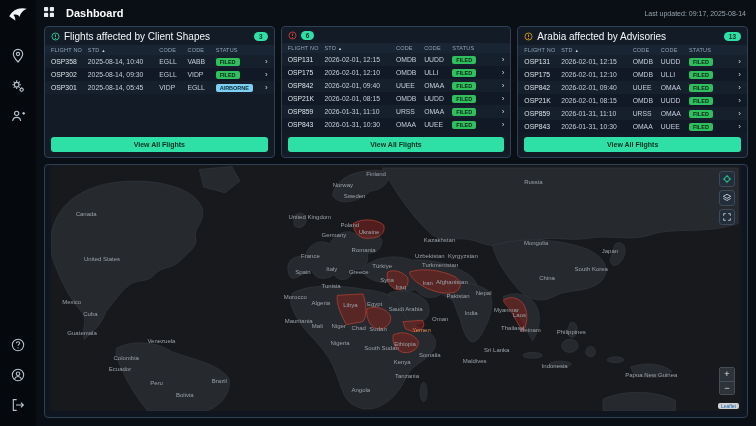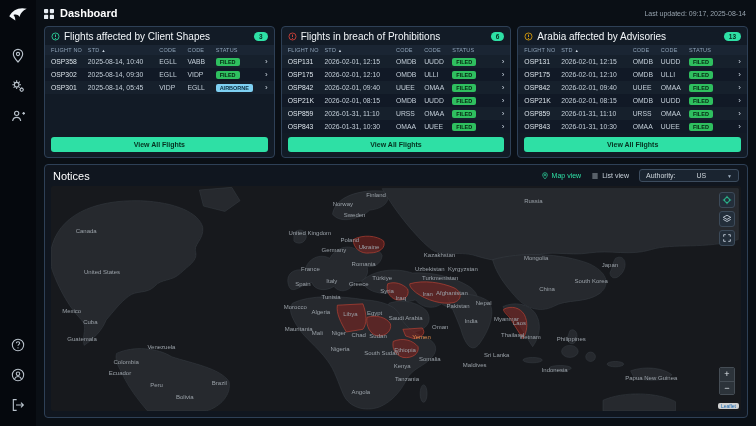--- a/index.html
+++ b/index.html
@@ -10,21 +10,21 @@
   
   .sidebar{width:36px;background:#05080d;display:flex;flex-direction:column;align-items:center;
     padding:4px 0 6px;flex:none;}
   .logo{margin:1px 0 12px;}
   .nav-btn{background:none;border:none;padding:7px 0;color:#b9c2cb;cursor:pointer;line-height:0;}
   .nav-spacer{flex:1;}
 
   
   .main{flex:1;display:flex;flex-direction:column;min-width:0;}
   .topbar{height:24px;display:flex;align-items:center;justify-content:space-between;padding:2px 10px 0 8px;}
-  .tb-left{display:flex;align-items:flex-end;gap:6px;}
+  .tb-left{display:flex;align-items:flex-start;gap:12px;}
   .tb-title{color:#fff;font-size:11px;font-weight:bold;}
   .tb-updated{color:#97a3ae;font-size:7px;}
 
   
   .panels{display:flex;gap:6px;margin:2px 8px 6px;}
   .panel{flex:1;min-width:0;height:132px;background:#121b26;border:1px solid #2e4056;border-radius:4px;
     display:flex;flex-direction:column;overflow:hidden;}
   .p-head{display:flex;align-items:center;gap:4px;padding:4px 6px 3px;}
   .p-icon{line-height:0;}
   .p-icon svg{width:9px;height:9px;}
@@ -202,21 +202,20 @@
 
   <section class="panel">
     <header class="p-head">
       <span class="p-icon icon-prohibition">
         <svg viewBox="0 0 12 12">
                 <circle cx="6" cy="6" r="4.7" fill="none" stroke="currentColor" stroke-width="1.1"></circle>
                 <line x1="6" y1="3.4" x2="6" y2="6.7" stroke="currentColor" stroke-width="1.2"></line>
                 <circle cx="6" cy="8.7" r="0.8" fill="currentColor"></circle>
               </svg>
       </span>
-      <span class="p-title">Flights in breach of Prohibitions</span>
       <span class="p-badge">6</span>
     </header>
     <div class="t-head">
             <span class="hc h0">FLIGHT NO</span>
             <span class="hc h1">STD<i class="sort">▲</i></span>
             <span class="hc h2">CODE</span>
             <span class="hc h3">CODE</span>
             <span class="hc h4">STATUS</span>
           </div>
     <div class="t-body">
@@ -349,41 +348,20 @@
     <span class="cc">UUEE</span>
     <span class="cst"><span class="pill st-filed">FILED</span></span>
     <span class="cch">›</span>
   </div>
 </div>
     <button class="view-all">View All Flights</button>
   </section>
 </div>
 
     <section class="notices">
-      <div class="n-head">
-        <span class="n-title">Notices</span>
-        <span class="toggle map-active">
-          <svg viewBox="0 0 24 24" fill="none" stroke="currentColor" stroke-width="2">
-              <path d="M12,21 C12,21 19,13.5 19,9 A7,7 0 1 0 5,9 C5,13.5 12,21 12,21 Z"></path>
-              <circle cx="12" cy="9" r="2.4"></circle>
-            </svg>
-          <span>Map view</span>
-        </span>
-        <span class="toggle">
-          <svg viewBox="0 0 24 24" fill="none" stroke="currentColor" stroke-width="2.4">
-              <path d="M4,6 H20 M4,12 H20 M4,18 H20"></path>
-            </svg>
-          <span>List view</span>
-        </span>
-        <div class="authority">
-          <span>Authority:</span>
-          <span>US</span>
-          <span class="chevd">▼</span>
-        </div>
-      </div>
 
       <div class="map">
         <svg class="world" viewBox="0 0 1000 336" preserveAspectRatio="none">
           <g class="land">
             <path d="M 0,95 C 10,45 60,20 130,22 C 180,24 215,40 220,62 C 222,80 205,88 210,100 C 212,112 198,120 188,130 C 175,143 160,138 150,150 C 138,162 124,155 112,165 C 100,174 92,186 80,200 C 74,216 62,228 48,238 C 44,224 54,210 44,200 C 20,175 4,135 0,120 Z"></path>
             <path d="M 215,6 L 262,2 L 274,22 L 252,38 L 221,30 Z"></path>
             <path d="M 95,250 C 120,238 155,242 175,255 C 205,265 245,272 258,292 C 262,312 245,330 225,336 L 140,336 C 125,318 112,300 104,282 C 98,270 92,260 95,250 Z"></path>
             <path d="M 352,70 C 360,62 370,66 370,76 C 368,86 357,88 352,82 Z"></path>
             <path d="M 408,42 C 412,16 446,4 486,8 C 494,22 482,34 462,36 C 450,48 420,58 408,42 Z"></path>
             <path d="M 345,150 C 338,132 352,122 368,126 C 372,108 390,100 404,108 C 412,92 432,86 444,96 C 458,88 476,92 480,104 C 478,118 466,122 458,120 C 462,134 452,146 440,142 C 436,156 420,162 410,150 C 398,158 382,156 378,144 C 362,148 350,162 345,150 Z"></path>

